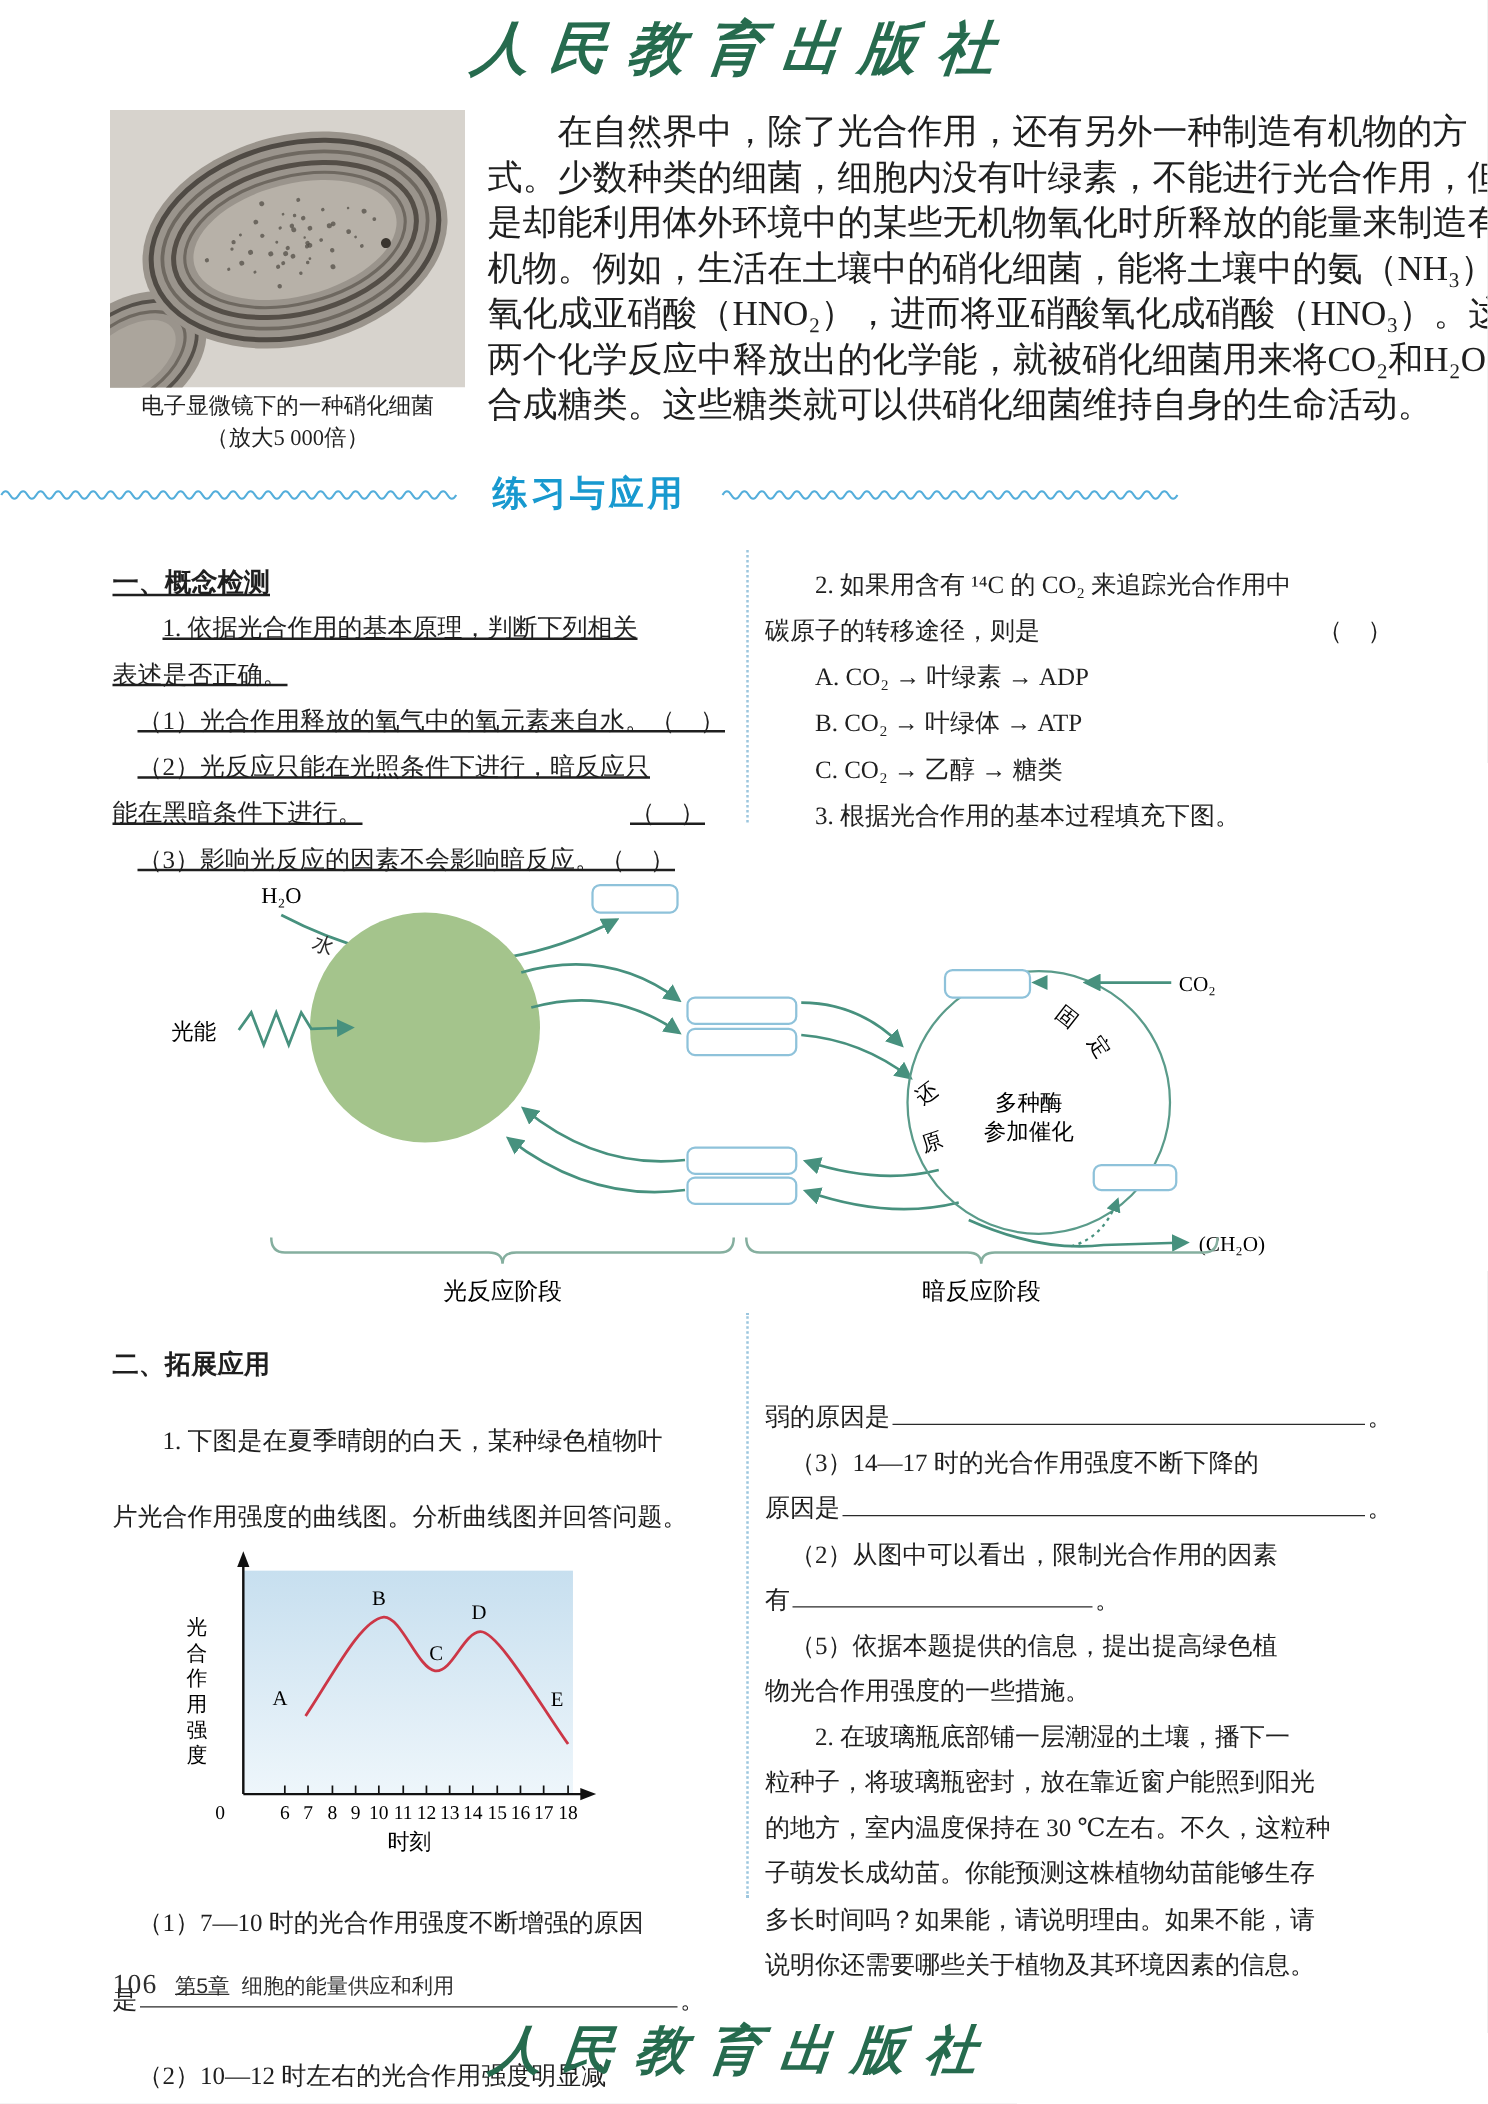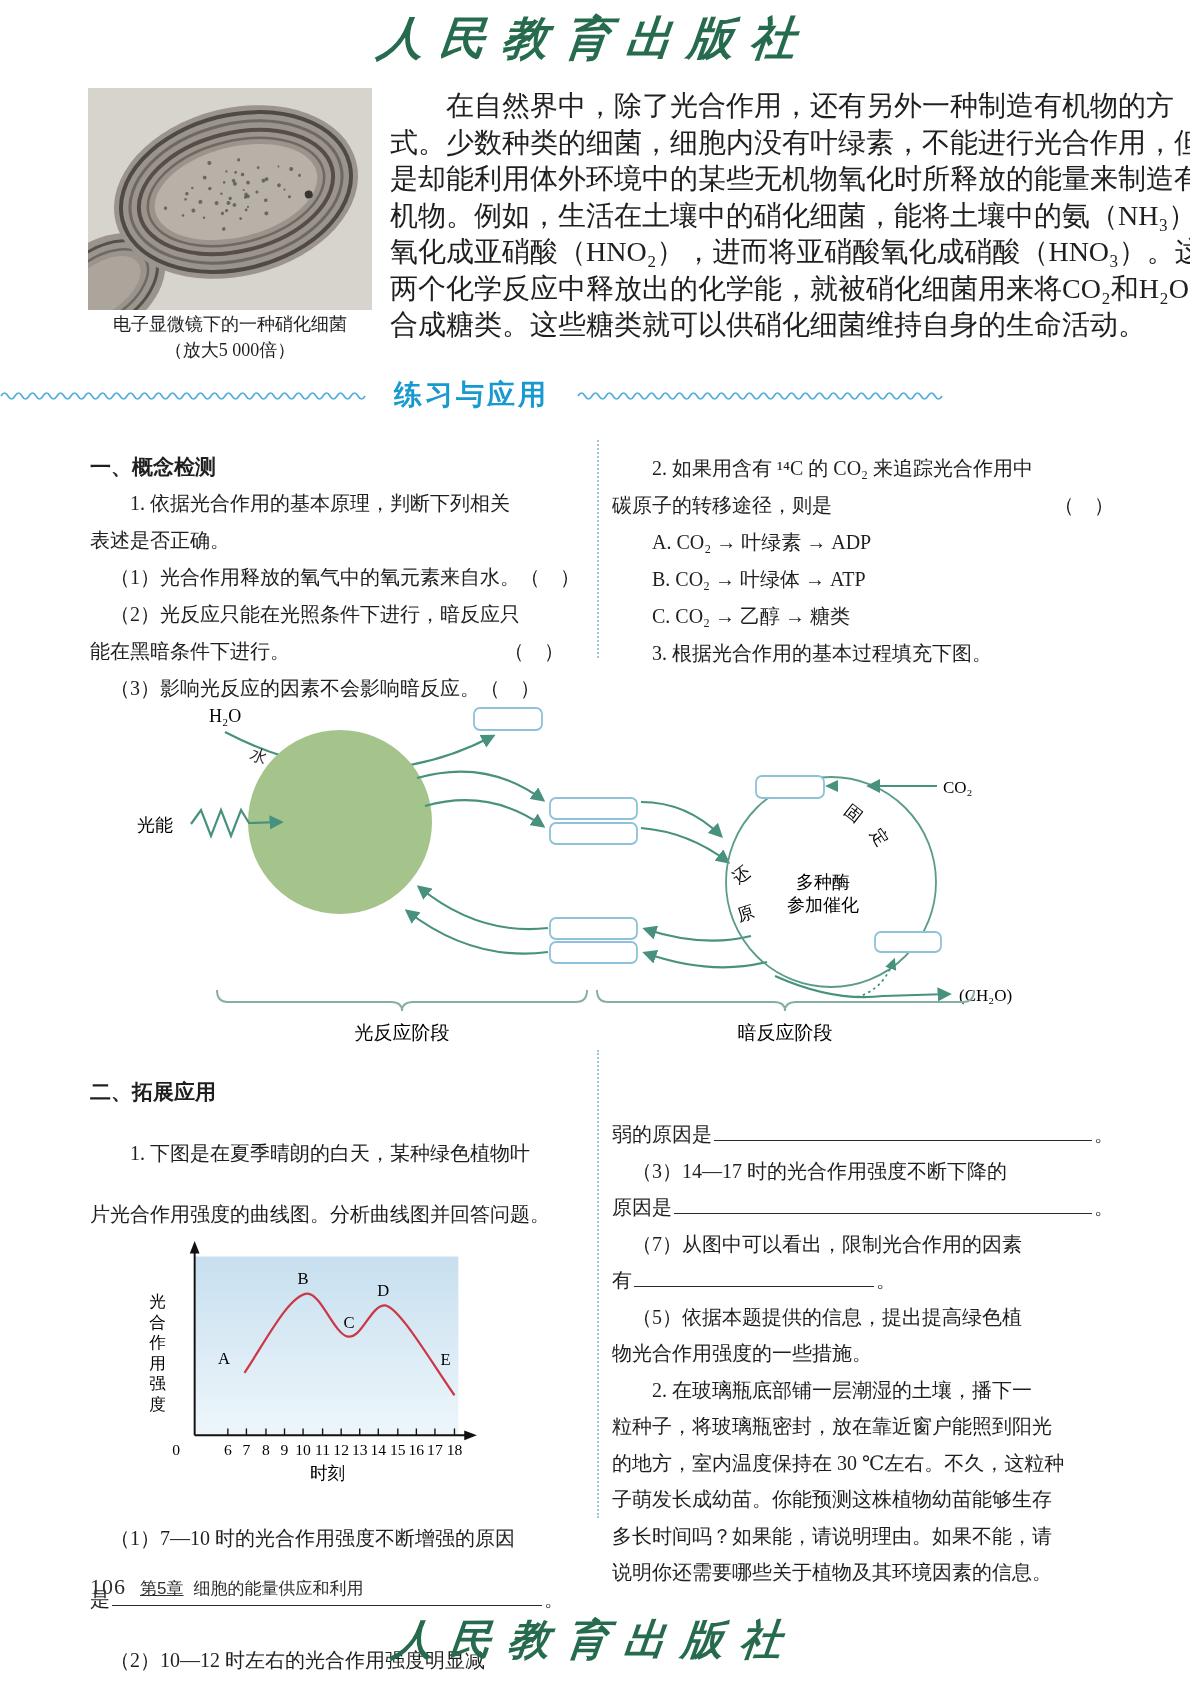--- a/index.html
+++ b/index.html
@@ -18,21 +18,21 @@
   .intro .ln.first{text-indent:2em;}
   .intro .ln.last{text-align-last:left;}
   .exercise-header{position:absolute;left:0;right:0;top:376px;display:flex;align-items:center;justify-content:flex-start;gap:28px;}
   .exercise-header .title{font-family:"Liberation Sans","DejaVu Sans",sans-serif;font-weight:bold;
         font-size:28px;color:#1899cf;letter-spacing:3px;}
   .col{position:absolute;font-size:20px;}
   .col .ln{height:37px;line-height:37px;white-space:nowrap;}
   .col .ln.ind2{padding-left:2em;} .col .ln.ind1{padding-left:1em;}
   .col .ln.opt{padding-left:2em;}
   .col .flexline{display:flex;justify-content:space-between;}
-  .part1-left{left:90px;top:448px;width:474px;}
+  .part1-left{left:90px;top:448px;width:474px;text-decoration:underline;}
   .part1-right{left:612px;top:450px;width:502px;}
   .part2-left{left:90px;top:1048px;width:474px;}
   .part2-left .ln{height:34px;line-height:34px;margin-top:27px;}
   .part2-right{left:612px;top:1116px;width:502px;}
   .part2-right .ln{height:36.5px;line-height:36.5px;}
   .sec-title{font-family:"Liberation Sans","DejaVu Sans",sans-serif;font-weight:bold;font-size:21px;}
   .blankline{display:flex;align-items:baseline;}
   .blank{flex:1;border-bottom:1.6px solid #2a2a2a;margin:0 2px 6px 2px;height:1px;}
   .blank.w240{flex:none;width:240px;}
   .divider{position:absolute;left:597px;width:0;border-left:2px dotted #9cc6de;}
@@ -306,21 +306,21 @@
       <span>弱的原因是</span>
       <span class="blank"></span>
       <span>。</span>
     </div>
     <div class="ln ind1">（3）14—17 时的光合作用强度不断下降的</div>
     <div class="ln blankline">
       <span>原因是</span>
       <span class="blank"></span>
       <span>。</span>
     </div>
-    <div class="ln ind1">（7）从图中可以看出，限制光合作用的因素</div>
+    <div class="ln ind1">（2）从图中可以看出，限制光合作用的因素</div>
     <div class="ln blankline">
       <span>有</span>
       <span class="blank w240"></span>
       <span>。</span>
     </div>
     <div class="ln ind1">（5）依据本题提供的信息，提出提高绿色植</div>
     <div class="ln">物光合作用强度的一些措施。</div>
     <div class="ln ind2">2. 在玻璃瓶底部铺一层潮湿的土壤，播下一</div>
     <div class="ln">粒种子，将玻璃瓶密封，放在靠近窗户能照到阳光</div>
     <div class="ln">的地方，室内温度保持在 30 ℃左右。不久，这粒种</div>

